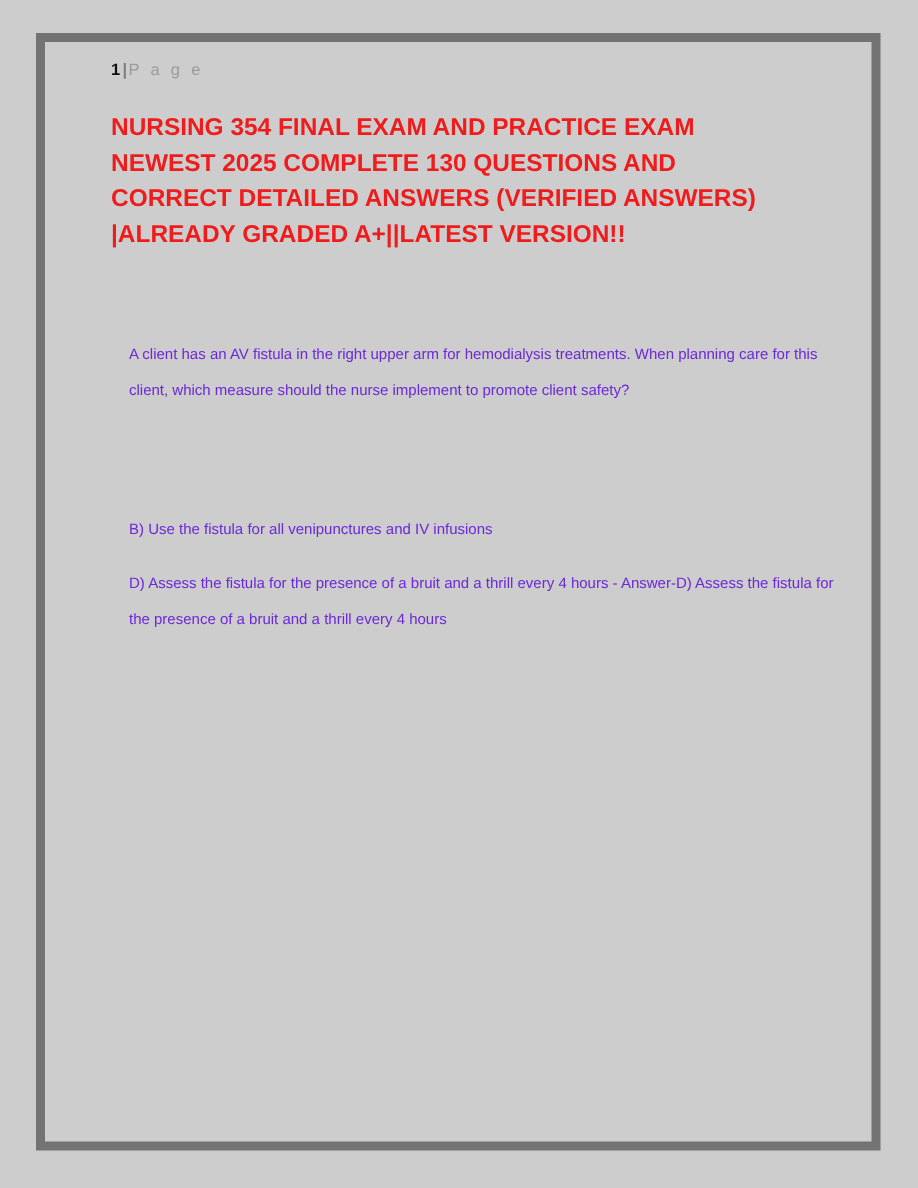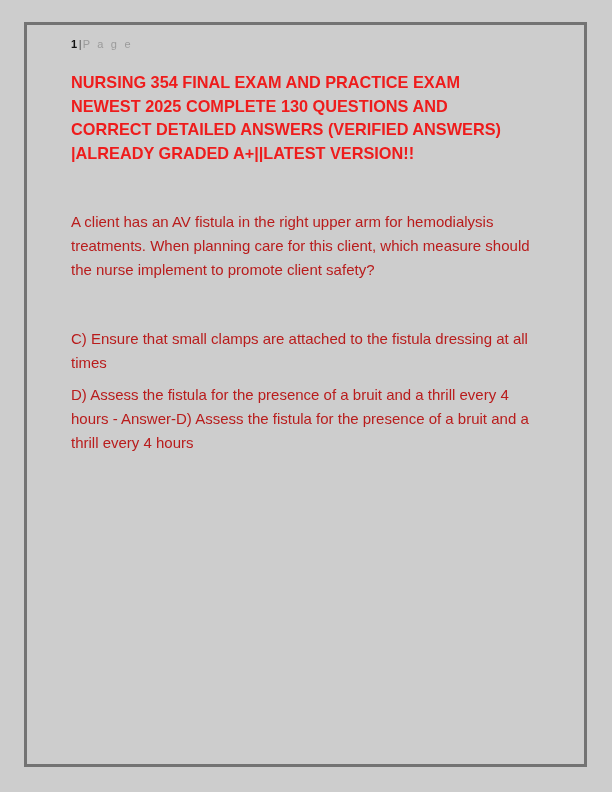--- a/index.html
+++ b/index.html
@@ -13,21 +13,21 @@
     font-family: "Liberation Sans", sans-serif;
     overflow: hidden;
   }
 
   .page-frame {
     position: absolute;
     left: 24px;
     top: 22px;
     width: 563px;
     height: 745px;
-    border: 3px solid #737373;
+    border: 6px solid #737373;
     box-sizing: border-box;
     background: #cdcdcd;
   }
 
   .page-inner {
     position: absolute;
     left: 44px;
     top: 12px;
     width: 470px;
   }
@@ -63,24 +63,24 @@
     margin: 0;
     width: 450px;
   }
 
   
   .spacer {
     height: 45px;
   }
 
   .para {
-    color: #b91c1c;
-    font-size: 15px;
+    color: #6d28d9;
+    font-size: 10px;
     line-height: 24px;
-    margin: 0;
+    margin: 12px;
     width: 472px;
   }
   .para + .para {
     margin-top: 8px;
   }
 </style>
 </head>
 <body>
 
 <div class="page-frame">
@@ -91,20 +91,20 @@
     </div>
 
     <h1 class="doc-title">NURSING 354 FINAL EXAM AND PRACTICE EXAM NEWEST 2025 COMPLETE 130 QUESTIONS AND CORRECT DETAILED ANSWERS (VERIFIED ANSWERS) |ALREADY GRADED A+||LATEST VERSION!!</h1>
 
     <div class="spacer"></div>
 
     <p class="para">A client has an AV fistula in the right upper arm for hemodialysis treatments. When planning care for this client, which measure should the nurse implement to promote client safety?</p>
 
     <div class="spacer"></div>
 
-    <p class="para">C) Ensure that small clamps are attached to the fistula dressing at all times</p>
+    <p class="para">B) Use the fistula for all venipunctures and IV infusions</p>
     <p class="para">D) Assess the fistula for the presence of a bruit and a thrill every 4 hours - Answer-D) Assess the fistula for the presence of a bruit and a thrill every 4 hours</p>
 
     <div class="spacer"></div>
 
 
   </div>
 </div>
 
 </body></html>

